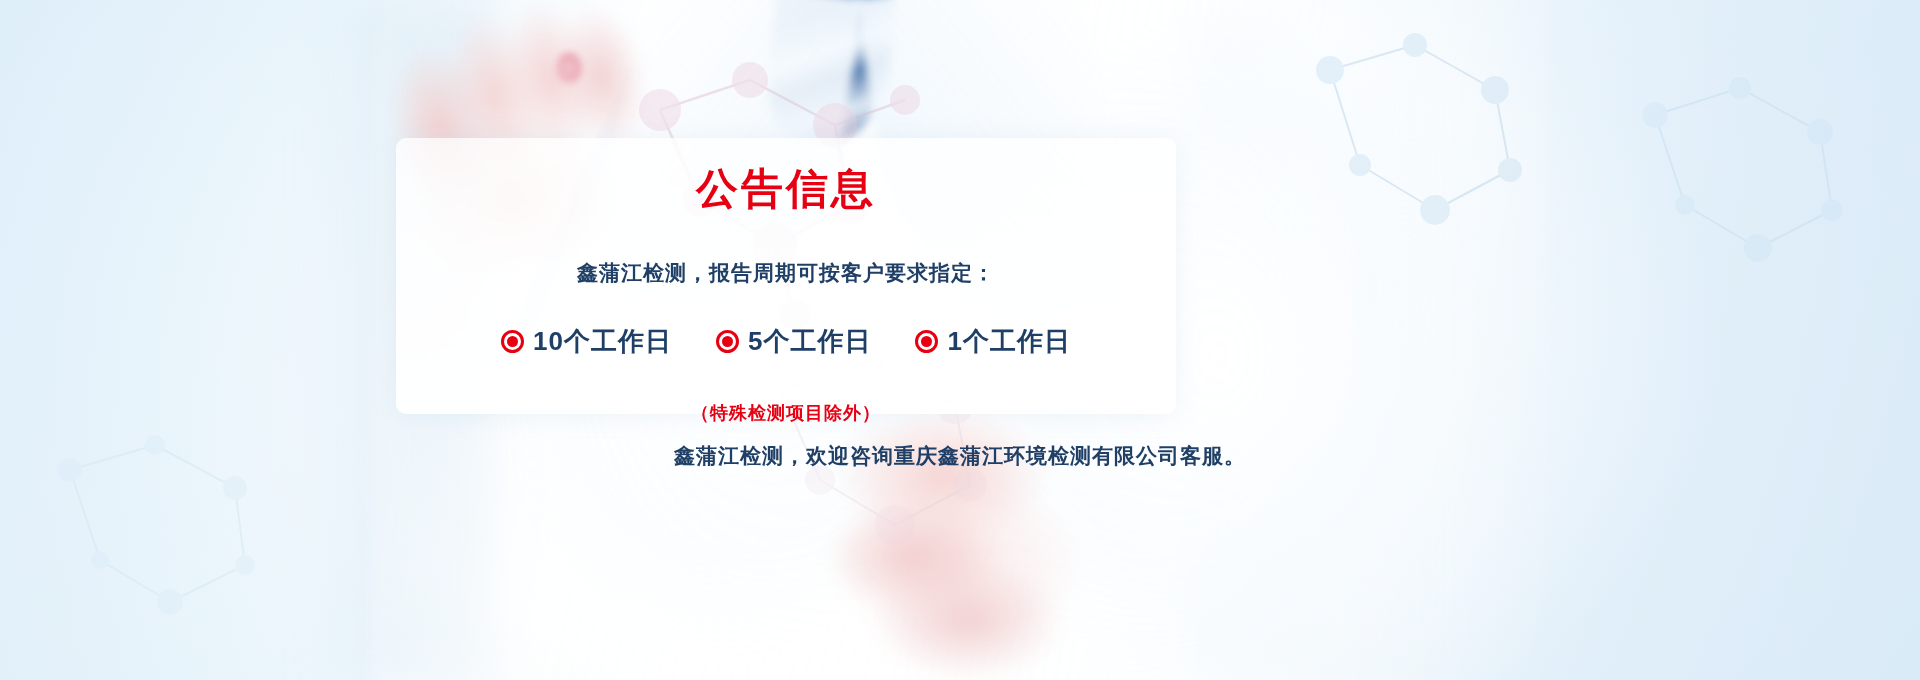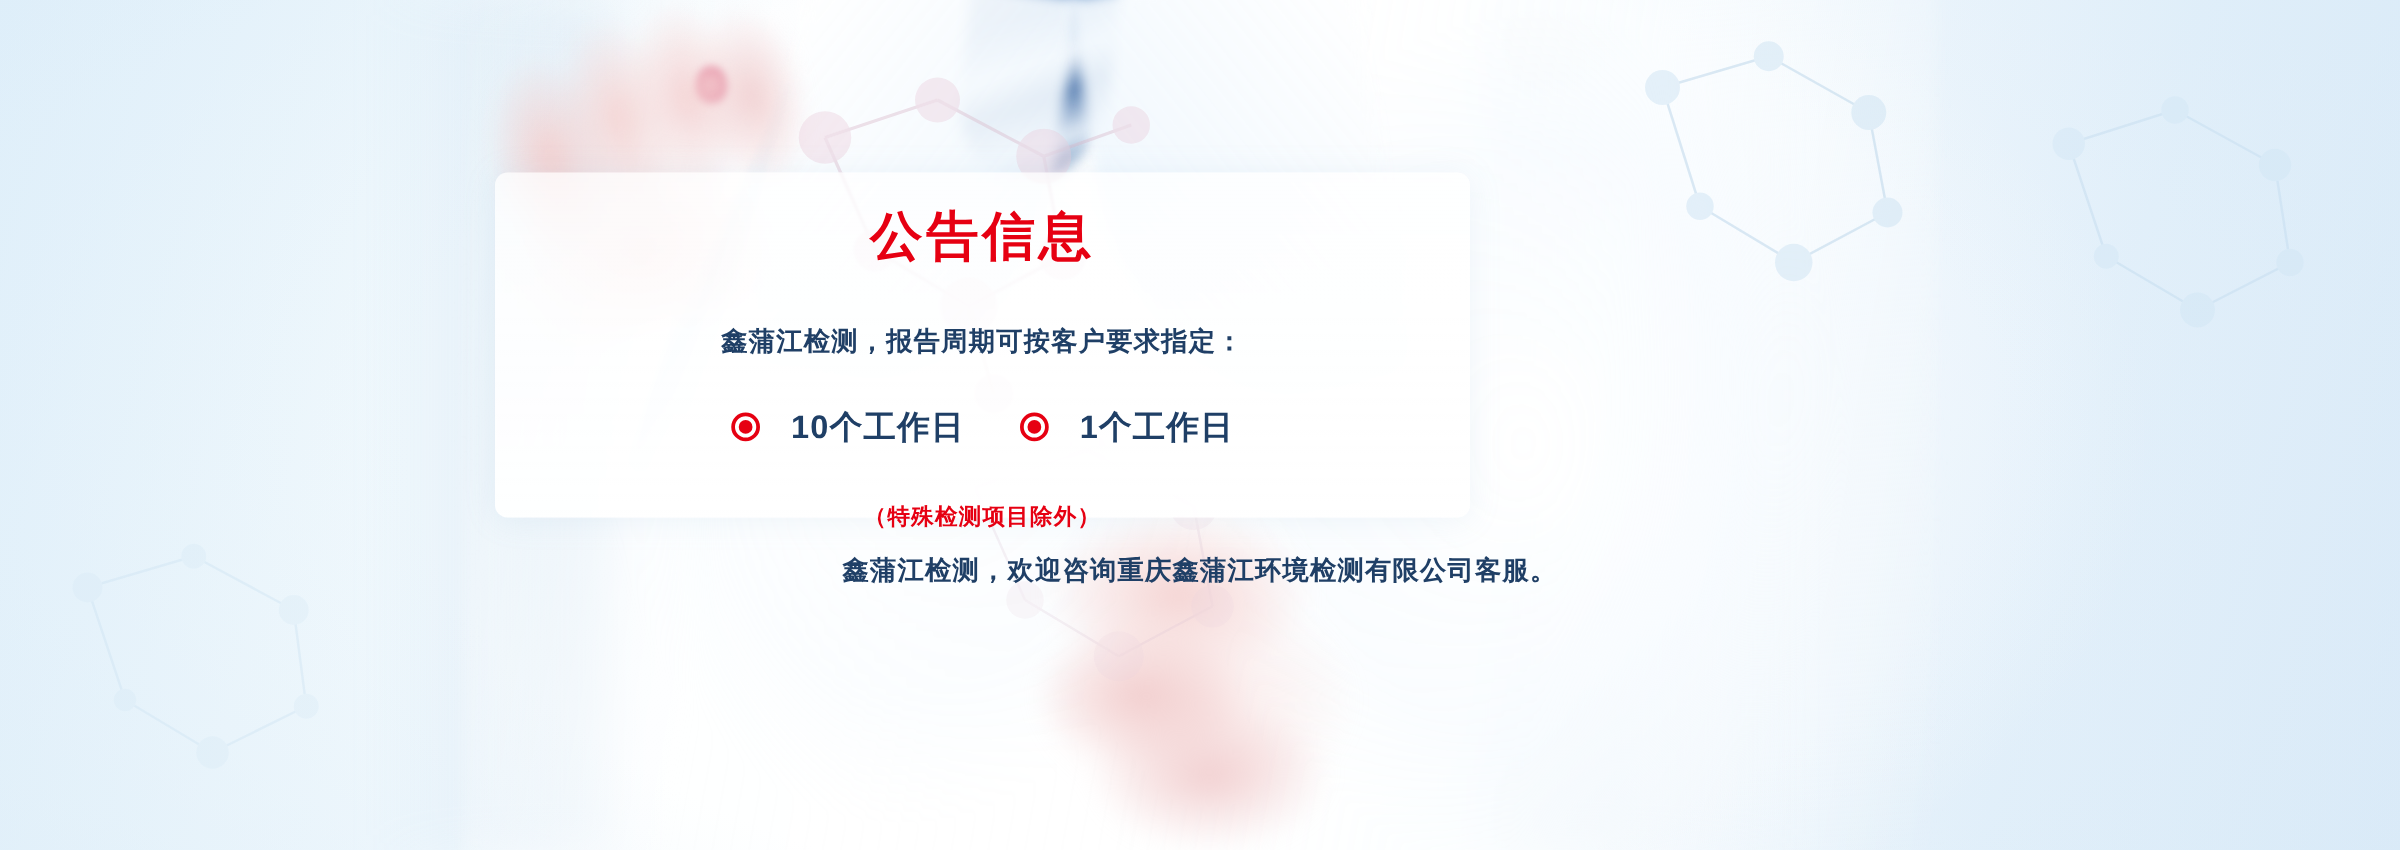--- a/index.html
+++ b/index.html
@@ -113,21 +113,21 @@
   .card-subtitle{
     margin:15px;padding-top:30px;
     font-size:21px;font-weight:bold;letter-spacing:1px;
     color:#1f3f66;
   }
   .options{
     display:flex;justify-content:center;align-items:center;
     gap:44px;padding-top:22px;
   }
   .option{
-    display:flex;align-items:center;gap:25px;
+    display:flex;align-items:center;gap:9px;
     font-size:26px;font-weight:bold;color:#1f3f66;letter-spacing:1px;
   }
   .radio-icon{
     width:23px;height:23px;border-radius:50%;
     border:3px solid #e60012;
     display:inline-flex;align-items:center;justify-content:center;
     box-sizing:border-box;flex:0 0 auto;
   }
   .radio-icon::after{
     content:"";display:block;width:11px;height:11px;border-radius:50%;
@@ -274,20 +274,24 @@
     <h1 class="card-title">公告信息</h1>
     <p class="card-subtitle">鑫蒲江检测，报告周期可按客户要求指定：</p>
 
     <div class="options">
       <div class="option">
         <span class="radio-icon"></span>
         <span>10个工作日</span>
       </div>
       <div class="option">
         <span class="radio-icon"></span>
+        <span>5个工作日</span>
+      </div>
+      <div class="option">
+        <span class="radio-icon"></span>
         <span>1个工作日</span>
       </div>
     </div>
 
     <p class="card-note">（特殊检测项目除外）</p>
   </div>
 
   <div class="footer-line">鑫蒲江检测，欢迎咨询重庆鑫蒲江环境检测有限公司客服。</div>
 </div>
 

